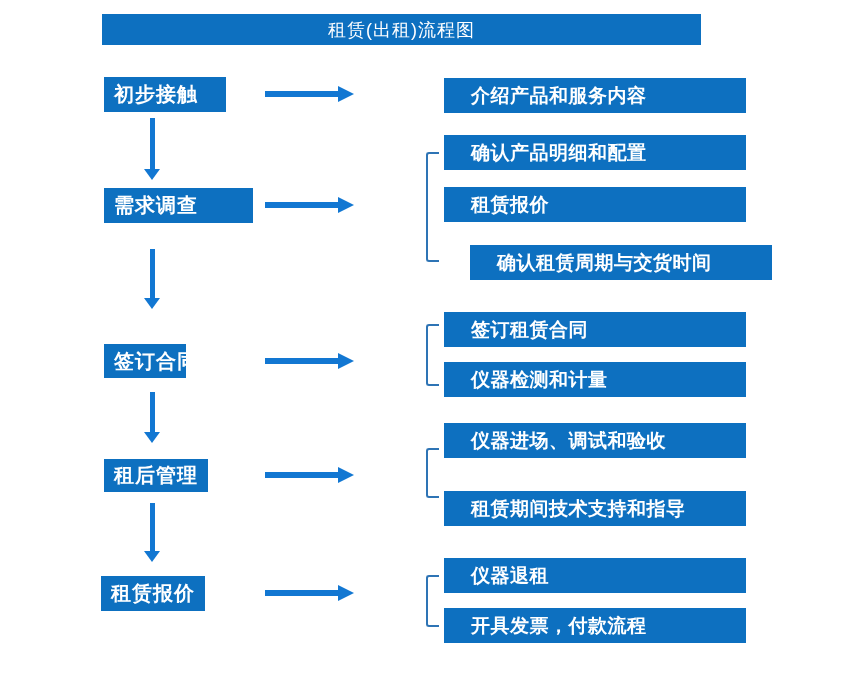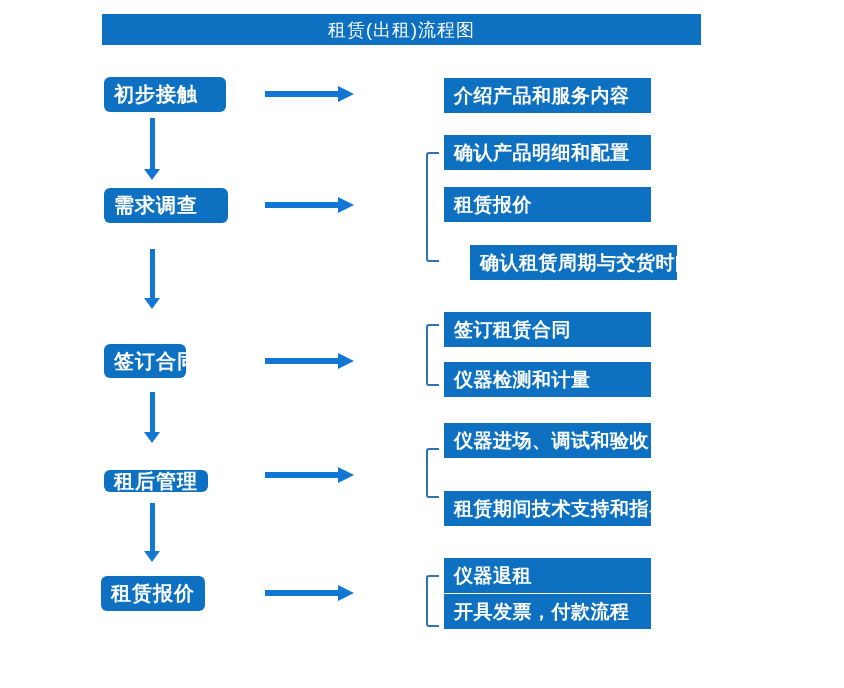--- a/index.html
+++ b/index.html
@@ -33,34 +33,33 @@
     position: absolute;
     background: var(--box-blue);
     color: var(--text-white);
     font-weight: bold;
     font-size: 20px;
     display: flex;
     align-items: center;
     padding-left: 10px;
     letter-spacing: 1px;
     white-space: nowrap;
-    border-radius: 6px;
   }
   .detail-box {
     position: absolute;
     left: 444px;
-    width: 207px;
+    width: 302px;
     height: 35px;
     background: var(--box-blue);
     color: var(--text-white);
     font-weight: bold;
     font-size: 19px;
     display: flex;
     align-items: center;
-    padding-left: 10px;
+    padding-left: 27px;
     letter-spacing: 0.5px;
     white-space: nowrap;
   }
   .h-arrow { position: absolute; width: 90px; height: 16px; }
   .h-arrow .shaft {
     position: absolute;
     left: 0; top: 5px;
     width: 74px; height: 6px;
     background: var(--arrow-blue);
   }
@@ -98,35 +97,35 @@
   }
 </style>
 </head>
 <body>
 
 <div id="canvas">
 
   <div class="title-bar" style="left:102px; top:14px; width:599px; height:31px;">租赁(出租)流程图</div>
 
   <div class="stage-box" style="left:104px; top:77px;  width:122px; height:35px;">初步接触</div>
-  <div class="stage-box" style="left:104px; top:188px; width:124px; height:35px;">需求调查</div>
+  <div class="stage-box" style="left:104px; top:188px; width:149px; height:35px;">需求调查</div>
   <div class="stage-box" style="left:104px; top:344px; width:82px; height:34px;">签订合同</div>
-  <div class="stage-box" style="left:104px; top:470px; width:104px; height:22px;">租后管理</div>
+  <div class="stage-box" style="left:104px; top:459px; width:104px; height:33px;">租后管理</div>
   <div class="stage-box" style="left:101px; top:576px; width:104px; height:35px;">租赁报价</div>
 
   <div class="detail-box" style="top:78px;">介绍产品和服务内容</div>
   <div class="detail-box" style="top:135px;">确认产品明细和配置</div>
   <div class="detail-box" style="top:187px;">租赁报价</div>
   <div class="detail-box" style="top:245px;margin-left:26px;">确认租赁周期与交货时间</div>
   <div class="detail-box" style="top:312px;">签订租赁合同</div>
   <div class="detail-box" style="top:362px;">仪器检测和计量</div>
   <div class="detail-box" style="top:423px;">仪器进场、调试和验收</div>
   <div class="detail-box" style="top:491px;">租赁期间技术支持和指导</div>
   <div class="detail-box" style="top:558px;">仪器退租</div>
-  <div class="detail-box" style="top:594px;">开具发票，付款流程</div>
+  <div class="detail-box" style="top:608px;">开具发票，付款流程</div>
 
   <div class="h-arrow" style="left:265px; top:86px;">
     <div class="shaft"></div>
       <div class="head"></div>
   </div>
   <div class="h-arrow" style="left:265px; top:197px;">
     <div class="shaft"></div>
       <div class="head"></div>
   </div>
   <div class="h-arrow" style="left:265px; top:353px;">

